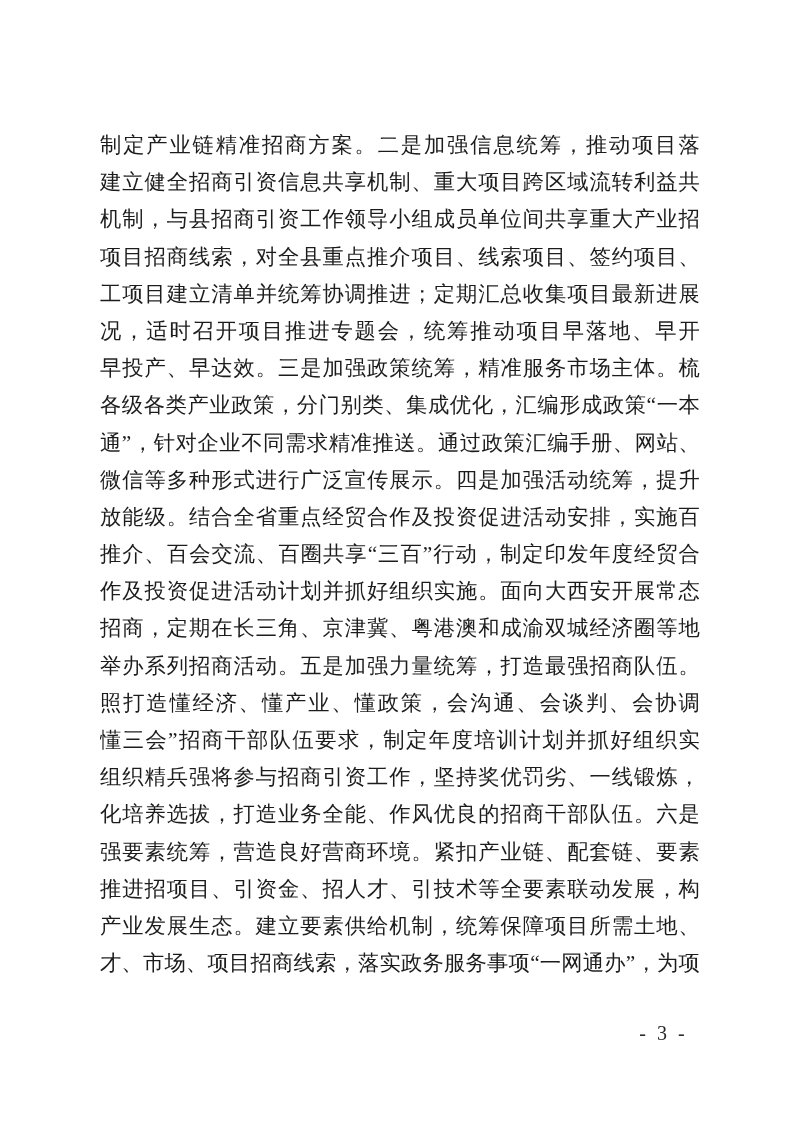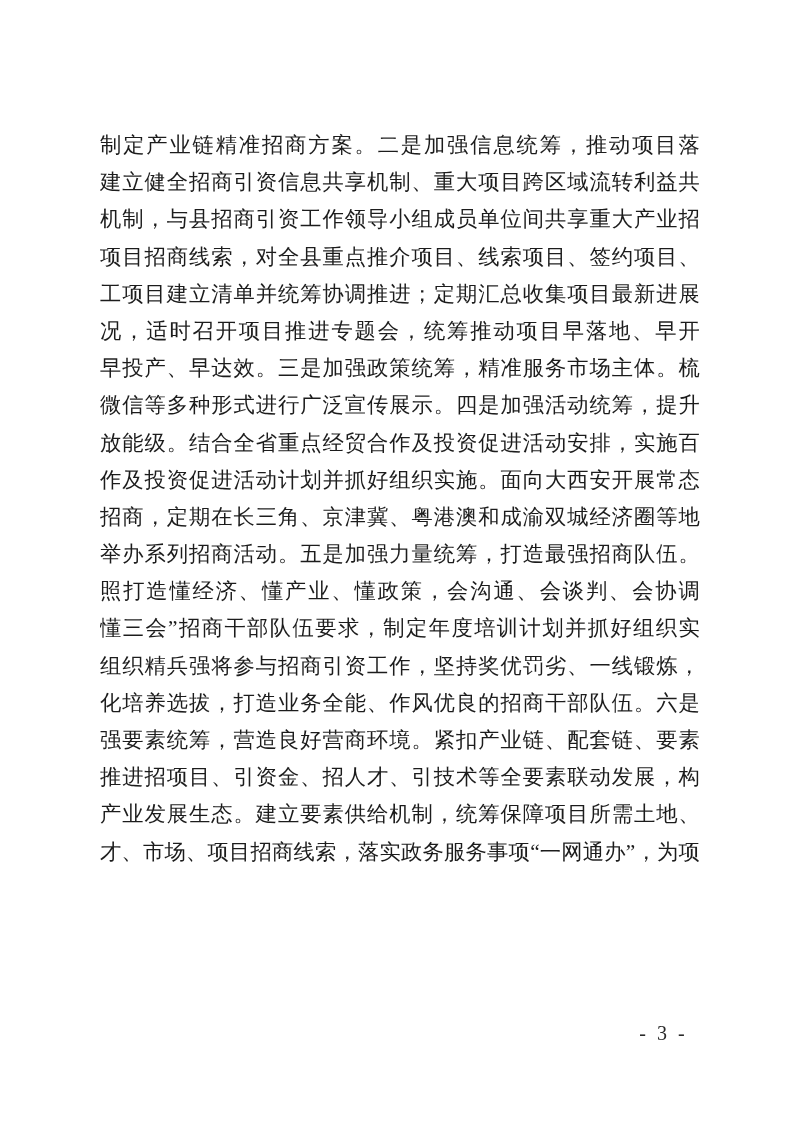--- a/index.html
+++ b/index.html
@@ -59,22 +59,25 @@
 
 <div class="page">
   <div class="doc-body">
       <div class="doc-line">制定产业链精准招商方案。二是加强信息统筹，推动项目落地。</div>
       <div class="doc-line">建立健全招商引资信息共享机制、重大项目跨区域流转利益共享</div>
       <div class="doc-line">机制，与县招商引资工作领导小组成员单位间共享重大产业招商</div>
       <div class="doc-line">项目招商线索，对全县重点推介项目、线索项目、签约项目、开</div>
       <div class="doc-line">工项目建立清单并统筹协调推进；定期汇总收集项目最新进展情</div>
       <div class="doc-line">况，适时召开项目推进专题会，统筹推动项目早落地、早开工、</div>
       <div class="doc-line">早投产、早达效。三是加强政策统筹，精准服务市场主体。梳理</div>
+      <div class="doc-line">各级各类产业政策，分门别类、集成优化，汇编形成政策“一本</div>
+      <div class="doc-line">通”，针对企业不同需求精准推送。通过政策汇编手册、网站、</div>
       <div class="doc-line">微信等多种形式进行广泛宣传展示。四是加强活动统筹，提升开</div>
       <div class="doc-line">放能级。结合全省重点经贸合作及投资促进活动安排，实施百城</div>
+      <div class="doc-line">推介、百会交流、百圈共享“三百”行动，制定印发年度经贸合</div>
       <div class="doc-line">作及投资促进活动计划并抓好组织实施。面向大西安开展常态化</div>
       <div class="doc-line">招商，定期在长三角、京津冀、粤港澳和成渝双城经济圈等地区</div>
       <div class="doc-line">举办系列招商活动。五是加强力量统筹，打造最强招商队伍。按</div>
       <div class="doc-line">照打造懂经济、懂产业、懂政策，会沟通、会谈判、会协调的“三</div>
       <div class="doc-line">懂三会”招商干部队伍要求，制定年度培训计划并抓好组织实施。</div>
       <div class="doc-line">组织精兵强将参与招商引资工作，坚持奖优罚劣、一线锻炼，强</div>
       <div class="doc-line">化培养选拔，打造业务全能、作风优良的招商干部队伍。六是加</div>
       <div class="doc-line">强要素统筹，营造良好营商环境。紧扣产业链、配套链、要素链，</div>
       <div class="doc-line">推进招项目、引资金、招人才、引技术等全要素联动发展，构建</div>
       <div class="doc-line">产业发展生态。建立要素供给机制，统筹保障项目所需土地、人</div>

